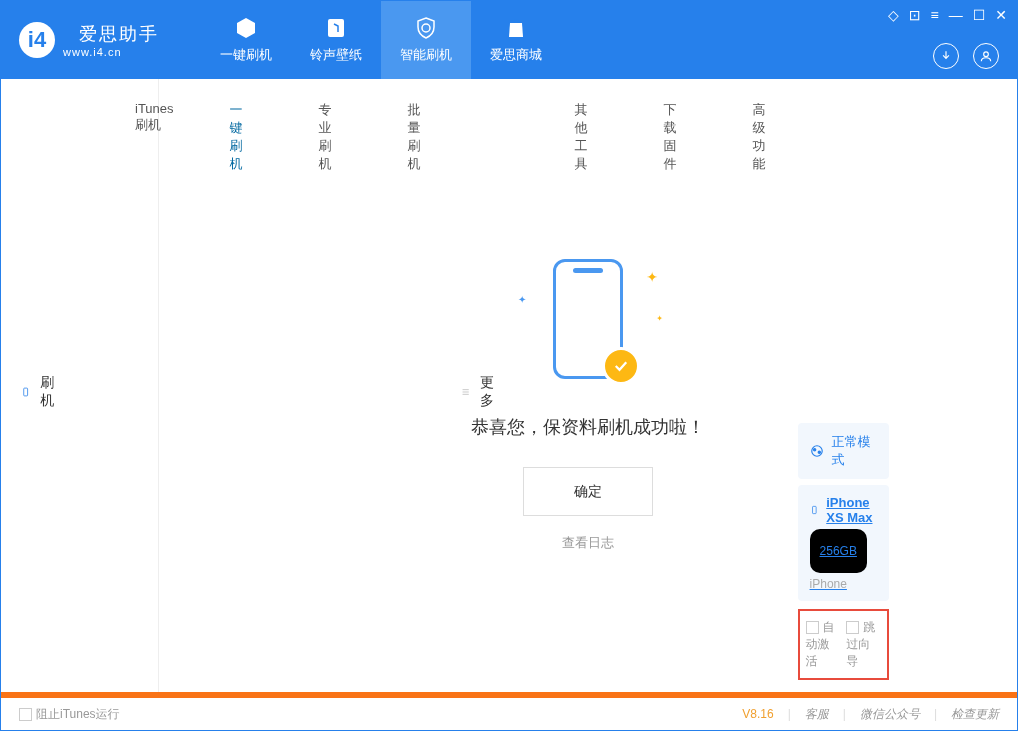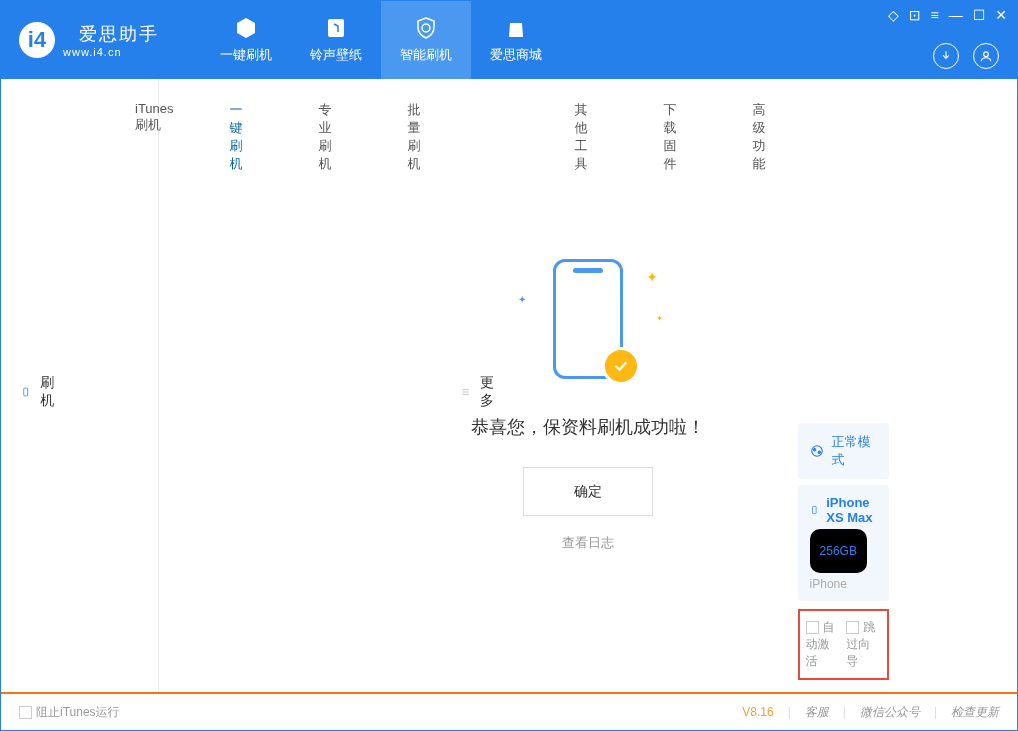--- a/index.html
+++ b/index.html
@@ -24,21 +24,21 @@
 .circle-icon svg { width: 14px; height: 14px; stroke: #fff; fill: none; stroke-width: 2; }
 
 .body { display: flex; height: 613px; }
 .sidebar { width: 158px; border-right: 1px solid #eee; padding-top: 12px; display: flex; flex-direction: row; background: #fff; }
 .side-group { padding: 10px 20px; color: #333; font-size: 14px; display: flex; align-items: center; gap: 10px; }
 .side-item { padding: 10px 20px 10px 56px; color: #555; font-size: 13px; cursor: pointer; }
 .side-item.active { color: #0369a1; padding-left: 36px; }
 
 .sidebar-bottom { margin-top: auto; }
 .mode-box, .device-box { margin: 6px 12px; padding: 10px 12px; border-radius: 4px; background: #f2f7fd; color: #2680eb; font-size: 13px; display: flex; align-items: center; gap: 8px; }
-.device-box { flex-direction: column; align-items: flex-start; gap: 4px; }
+.device-box { flex-direction: column; align-items: flex-start; gap: 4px; text-decoration: underline; }
 .device-box .name { font-weight: bold; }
 .badge { background: #000000; color: #2680eb; border-radius: 10px; padding: 15px 10px; font-size: 12px; display: inline-block; }
 .device-box .type { color: #aaa; font-size: 12px; }
 
 .opts-box { margin: 8px 12px 12px; padding: 8px 6px; border: 2px solid #e84b3c; display: flex; gap: 6px; color: #999; font-size: 12px; }
 .chk { width: 13px; height: 13px; border: 1px solid #ccc; display: inline-block; vertical-align: middle; margin-right: 4px; }
 
 .main { flex: 1; display: flex; flex-direction: column; align-items: center; padding-top: 180px; }
 .phone-illus { position: relative; width: 180px; height: 120px; display: flex; justify-content: center; }
 .phone { width: 70px; height: 120px; border: 3px solid #4a98f0; border-radius: 12px; position: relative; background: #fff; }
@@ -47,21 +47,21 @@
 .check-badge svg { width: 18px; height: 18px; stroke: #fff; stroke-width: 3; fill: none; }
 .sparkle { position: absolute; color: #fdb813; font-size: 14px; }
 .sparkle.s1 { left: 20px; top: 35px; color: #4a98f0; font-size: 10px; }
 .sparkle.s2 { right: 20px; top: 10px; }
 .sparkle.s3 { right: 15px; top: 55px; font-size: 8px; }
 
 .success-msg { margin-top: 36px; font-size: 18px; color: #333; }
 .ok-btn { margin-top: 28px; width: 130px; height: 49px; border: 1px solid #ddd; background: #fff; color: #333; font-size: 14px; cursor: pointer; }
 .view-log { margin-top: 18px; color: #999; font-size: 13px; cursor: pointer; }
 
-.statusbar { height: 38px; border-top: 2px solid #f97316; display: flex; align-items: center; padding: 0 18px; font-size: 12px; color: #999; }
+.statusbar { height: 38px; border-top: 6px solid #f97316; display: flex; align-items: center; padding: 0 18px; font-size: 12px; color: #999; }
 .statusbar .right { margin-left: auto; display: flex; align-items: center; gap: 14px; }
 .divider { color: #ddd; }
 .statusbar a { color: #999; cursor: pointer; font-style: italic; }
 </style>
 </head>
 <body>
 
 <div class="header">
   <div class="logo-block">
     <div class="logo-circle">i4</div>

